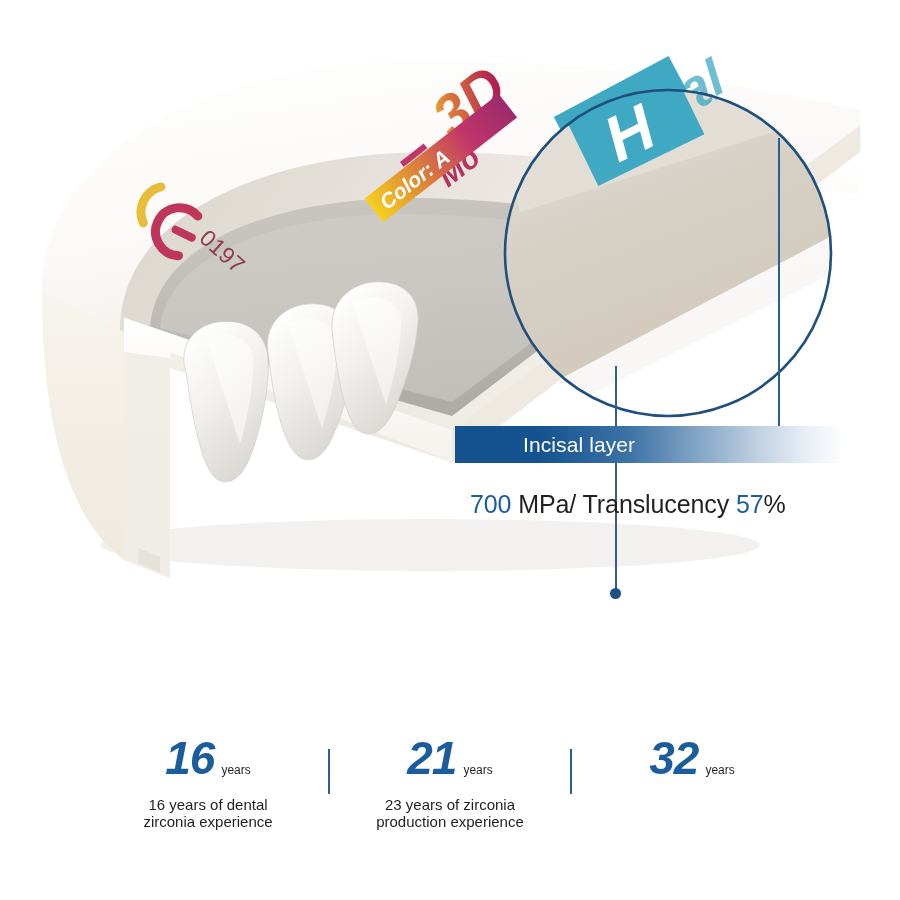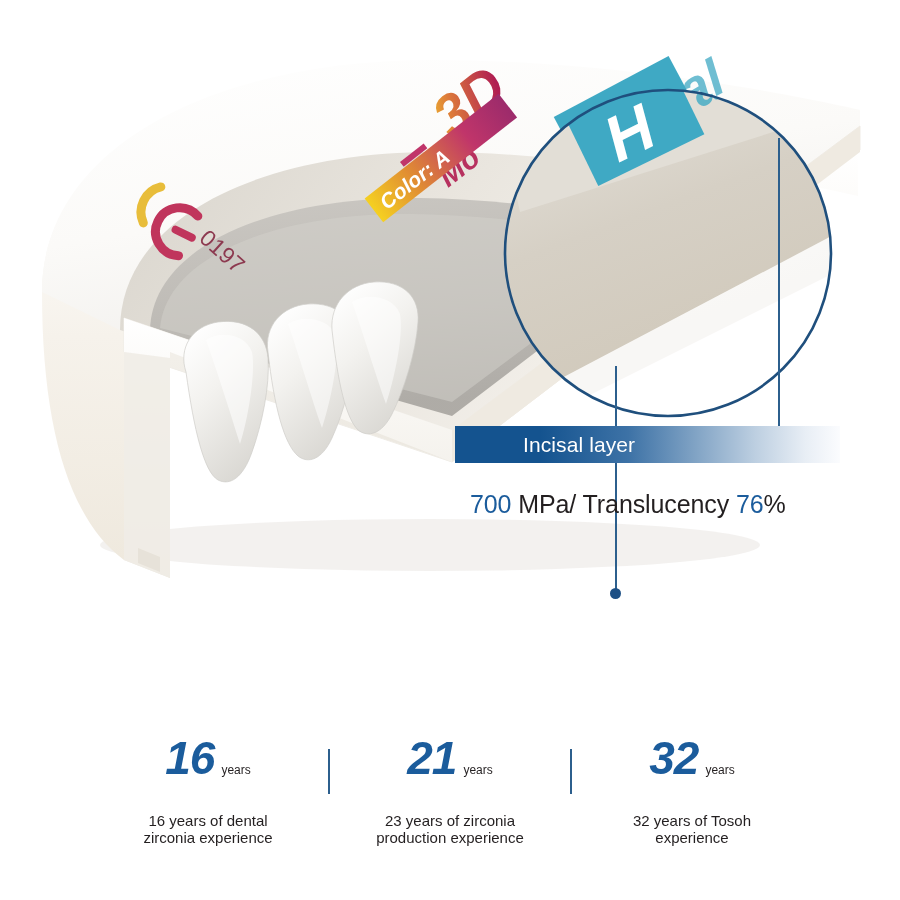--- a/index.html
+++ b/index.html
@@ -131,21 +131,21 @@
   .stat-unit {
     font-size: 12px;
     color: #231f20;
     margin-left: 7px;
     line-height: 1;
   }
   .stat-desc {
     font-size: 15px;
     color: #231f20;
     line-height: 1.12;
-    margin-top: 16px;
+    margin-top: 0;
     white-space: pre-line;
   }
   .stat-divider {
     width: 2px;
     height: 45px;
     background: #2c5f8d;
     margin-top: 14px;
     flex: 0 0 auto;
   }
 </style>
@@ -342,21 +342,21 @@
 
   <div class="leader" id="leader-incisal"></div>
   <div class="leader-dot" id="leader-incisal-dot"></div>
   <div class="leader" id="leader-cervical"></div>
   <div class="leader-dot" id="leader-cervical-dot"></div>
 
   <div class="callout-bar" id="incisal-bar">
     <span class="bar-label">Incisal layer</span>
   </div>
   <div class="spec-line" id="incisal-spec">
-    <span class="hl">700</span><span> MPa/ Translucency </span><span class="hl">76</span><span>%</span>
+    <span class="hl">700</span><span> MPa/ Translucency </span><span class="hl">57</span><span>%</span>
   </div>
 
 
   <div id="stats-row">
 
     <div class="stat-block">
       <div class="stat-headline">
         <span class="stat-number">16</span>
         <span class="stat-unit">years</span>
       </div>
@@ -375,18 +375,16 @@
 production experience</div>
     </div>
 
     <div class="stat-divider"></div>
 
     <div class="stat-block">
       <div class="stat-headline">
         <span class="stat-number">32</span>
         <span class="stat-unit">years</span>
       </div>
-      <div class="stat-desc">32 years of Tosoh
-experience</div>
     </div>
 
   </div>
 </div>
 
 </body></html>

